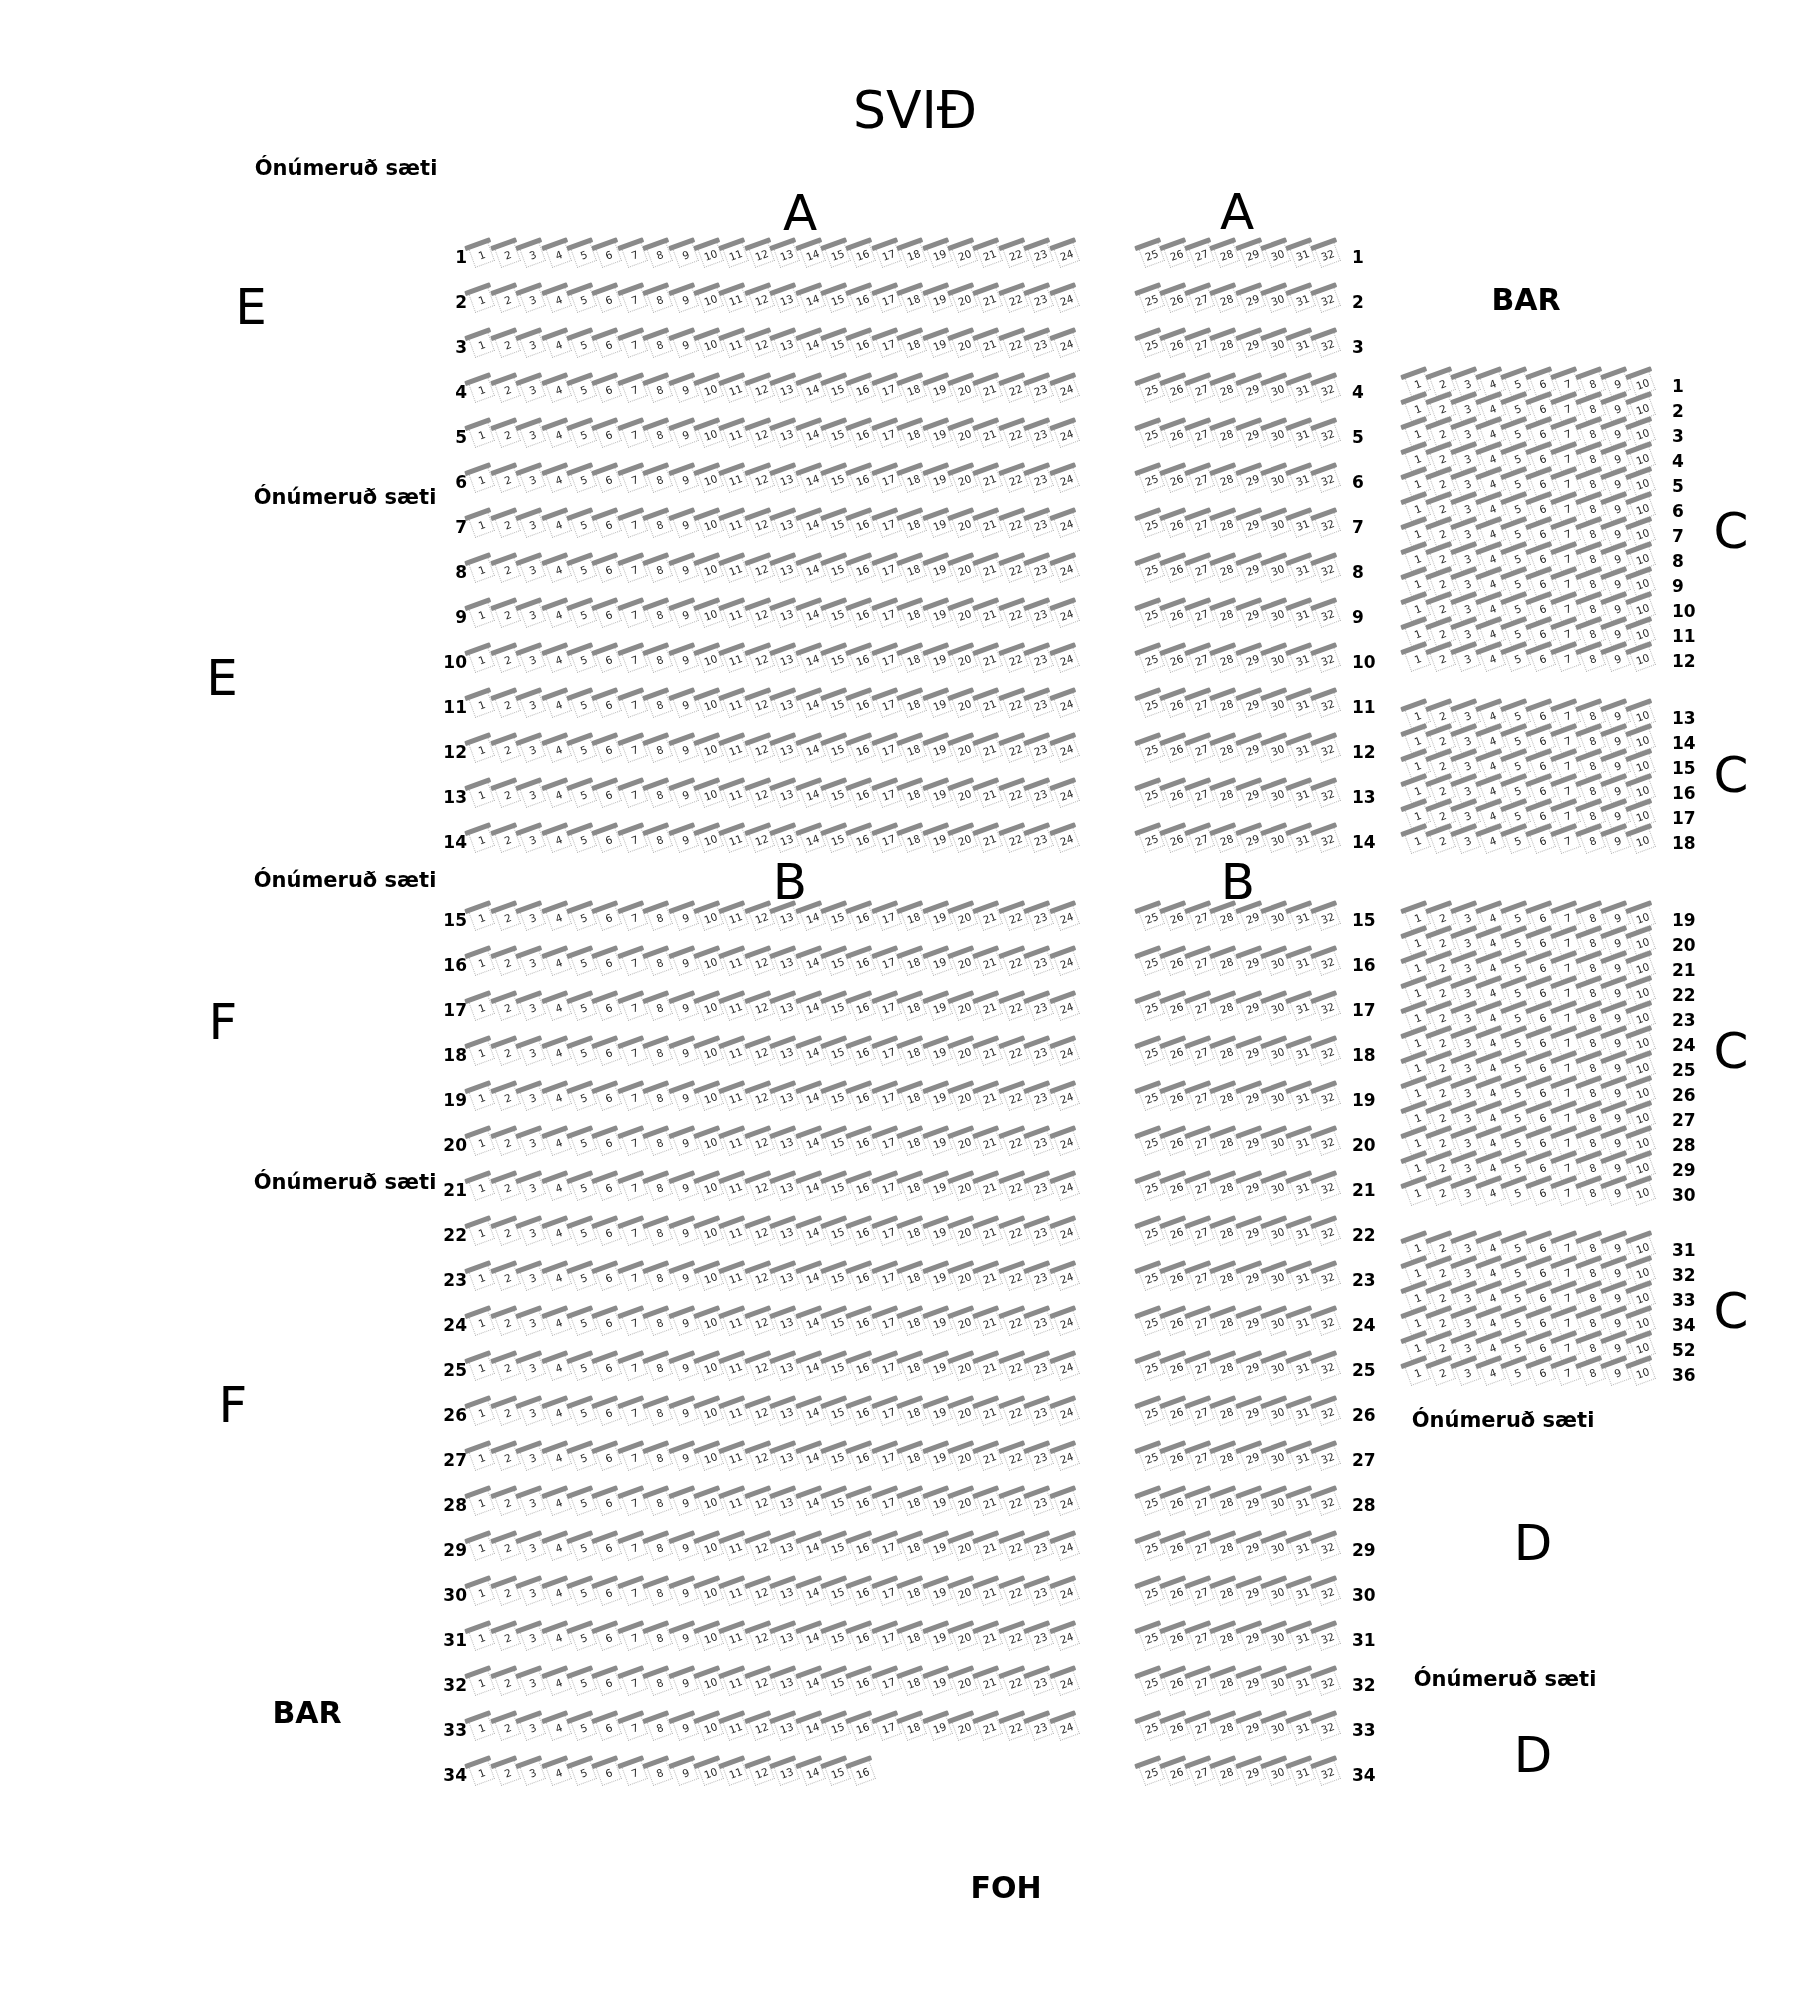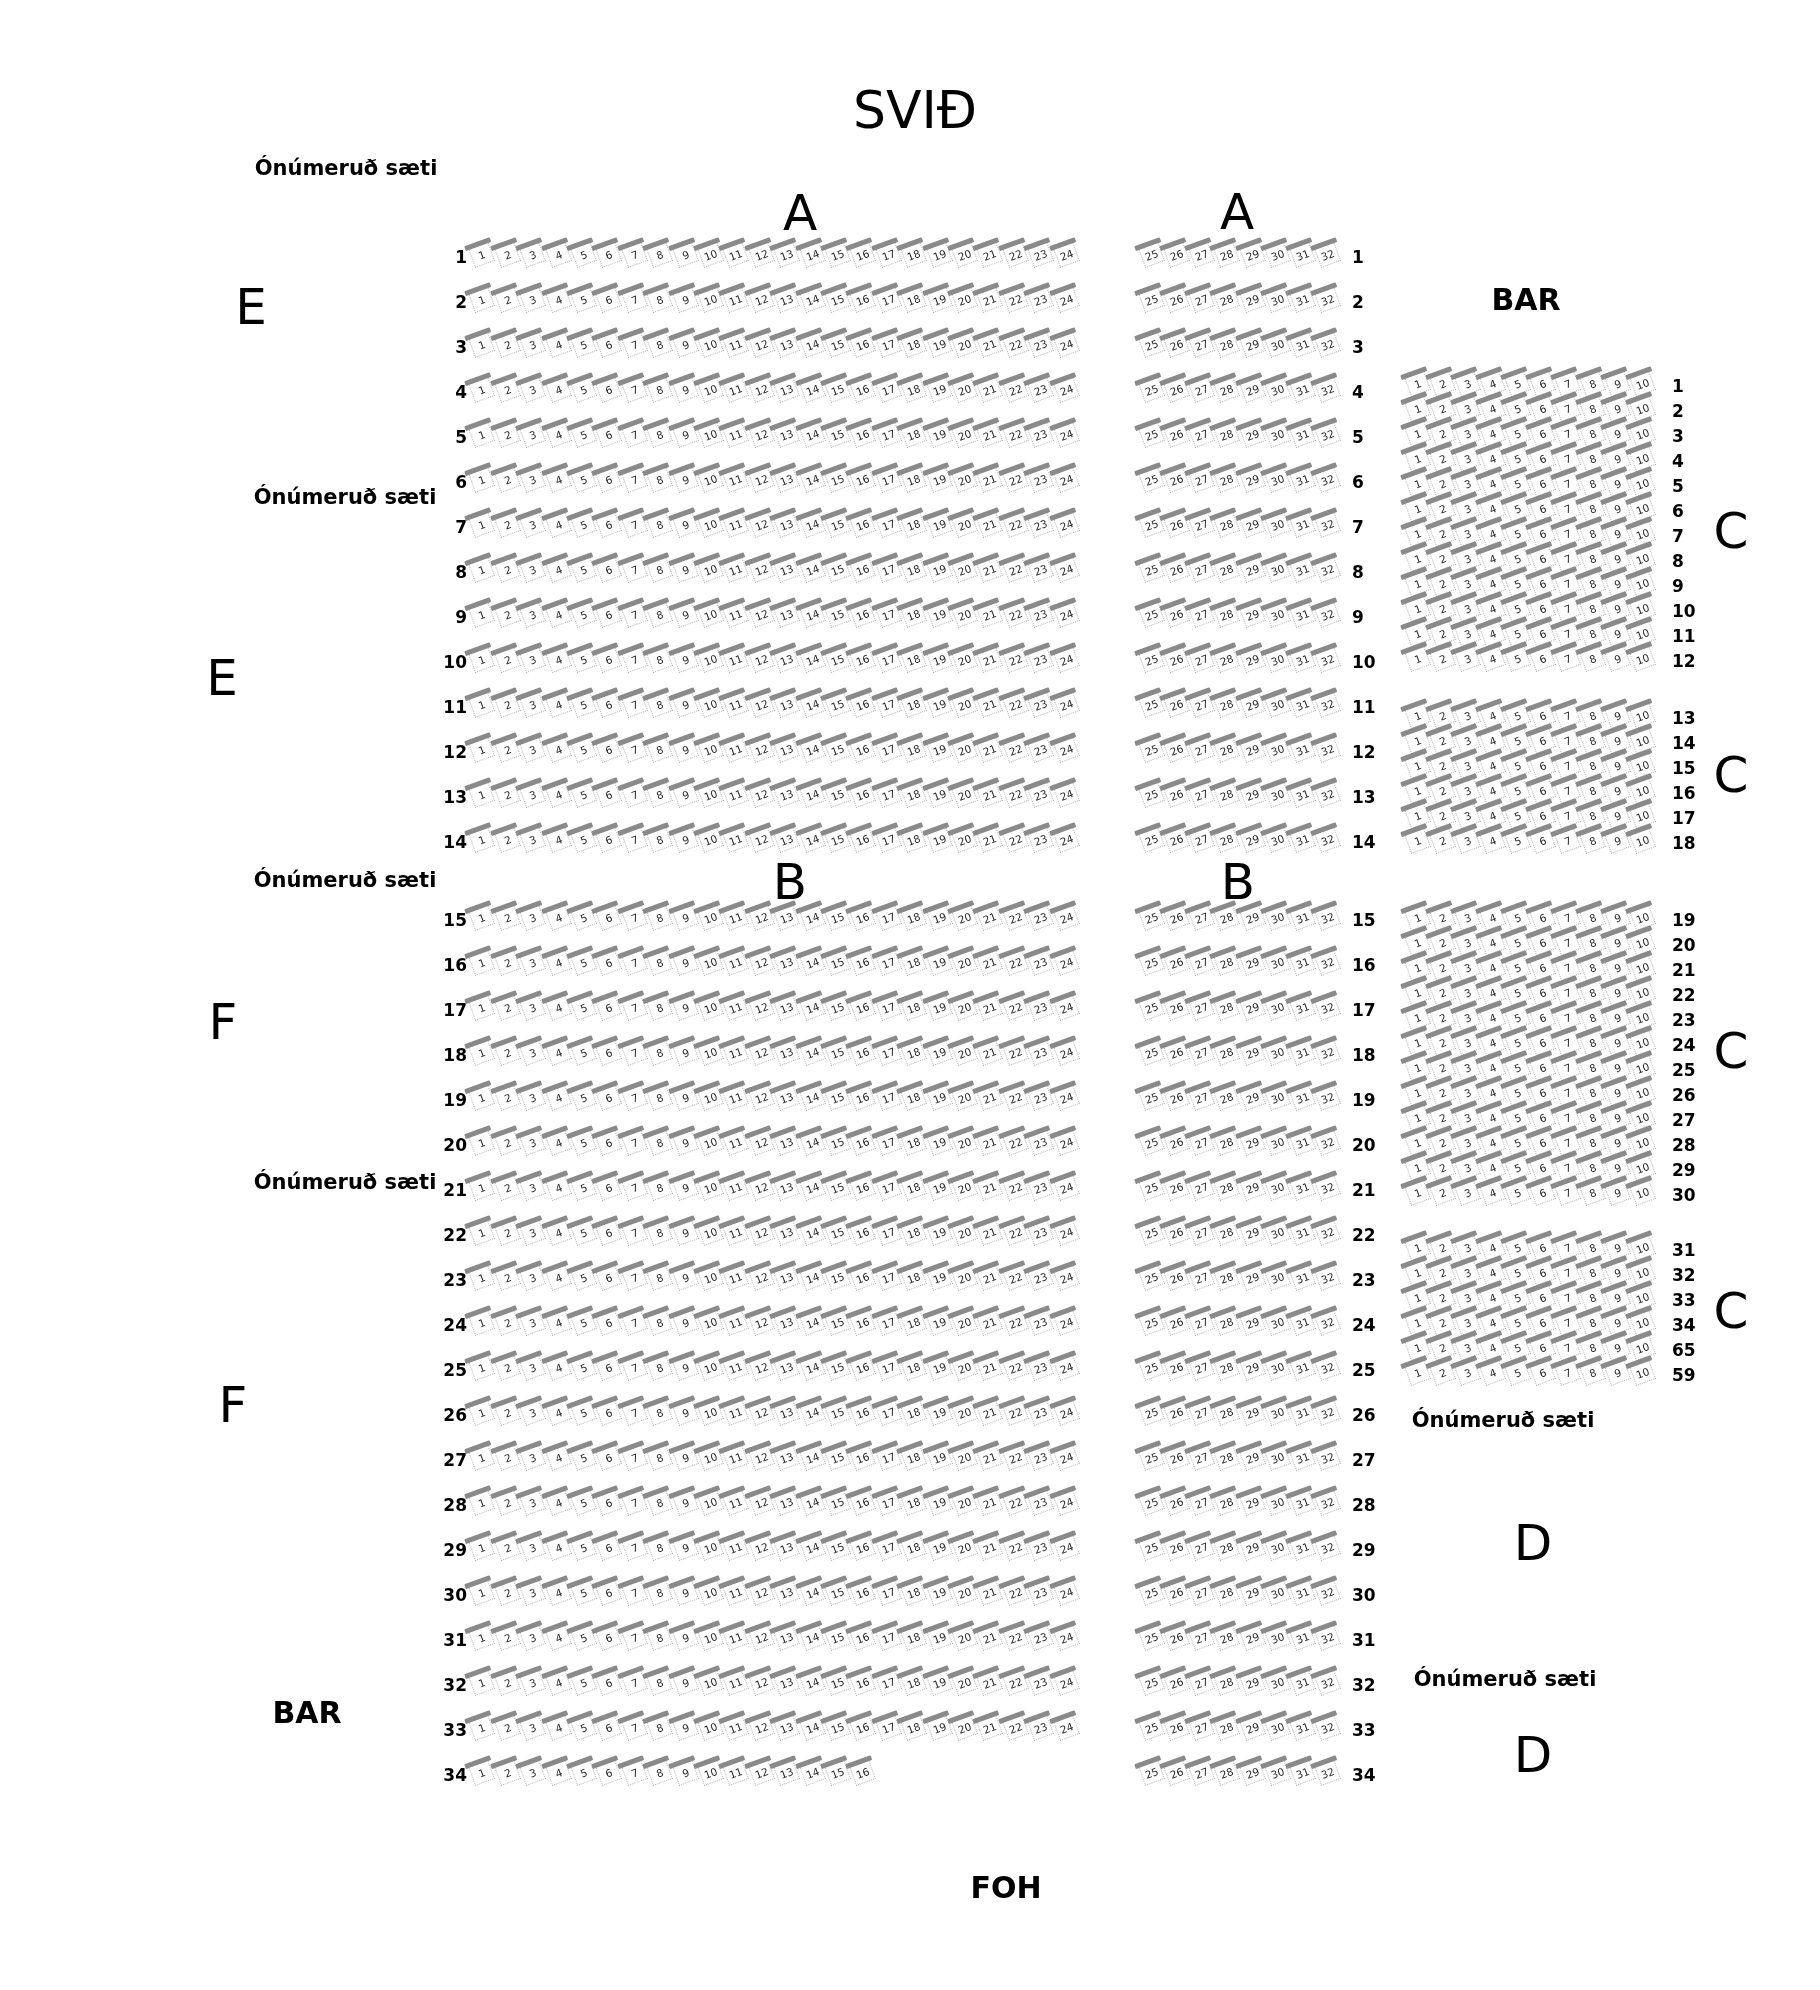--- a/index.html
+++ b/index.html
@@ -1603,32 +1603,32 @@
       <div class="seat" style="left: 1407px; top: 1312px;">1</div>
       <div class="seat" style="left: 1432px; top: 1312px;">2</div>
       <div class="seat" style="left: 1457px; top: 1312px;">3</div>
       <div class="seat" style="left: 1482px; top: 1312px;">4</div>
       <div class="seat" style="left: 1507px; top: 1312px;">5</div>
       <div class="seat" style="left: 1532px; top: 1312px;">6</div>
       <div class="seat" style="left: 1557px; top: 1312px;">7</div>
       <div class="seat" style="left: 1582px; top: 1312px;">8</div>
       <div class="seat" style="left: 1607px; top: 1312px;">9</div>
       <div class="seat" style="left: 1632px; top: 1312px;">10</div>
-      <div class="row-label" style="top: 1340px; left: 1672px;">65</div>
+      <div class="row-label" style="top: 1340px; left: 1672px;">52</div>
       <div class="seat" style="left: 1407px; top: 1337px;">1</div>
       <div class="seat" style="left: 1432px; top: 1337px;">2</div>
       <div class="seat" style="left: 1457px; top: 1337px;">3</div>
       <div class="seat" style="left: 1482px; top: 1337px;">4</div>
       <div class="seat" style="left: 1507px; top: 1337px;">5</div>
       <div class="seat" style="left: 1532px; top: 1337px;">6</div>
       <div class="seat" style="left: 1557px; top: 1337px;">7</div>
       <div class="seat" style="left: 1582px; top: 1337px;">8</div>
       <div class="seat" style="left: 1607px; top: 1337px;">9</div>
       <div class="seat" style="left: 1632px; top: 1337px;">10</div>
-      <div class="row-label" style="top: 1365px; left: 1672px;">59</div>
+      <div class="row-label" style="top: 1365px; left: 1672px;">36</div>
       <div class="seat" style="left: 1407px; top: 1362px;">1</div>
       <div class="seat" style="left: 1432px; top: 1362px;">2</div>
       <div class="seat" style="left: 1457px; top: 1362px;">3</div>
       <div class="seat" style="left: 1482px; top: 1362px;">4</div>
       <div class="seat" style="left: 1507px; top: 1362px;">5</div>
       <div class="seat" style="left: 1532px; top: 1362px;">6</div>
       <div class="seat" style="left: 1557px; top: 1362px;">7</div>
       <div class="seat" style="left: 1582px; top: 1362px;">8</div>
       <div class="seat" style="left: 1607px; top: 1362px;">9</div>
       <div class="seat" style="left: 1632px; top: 1362px;">10</div>

